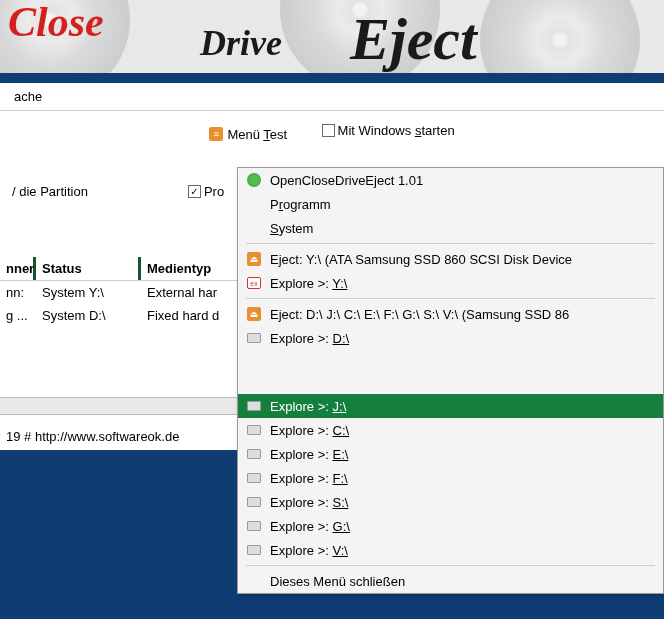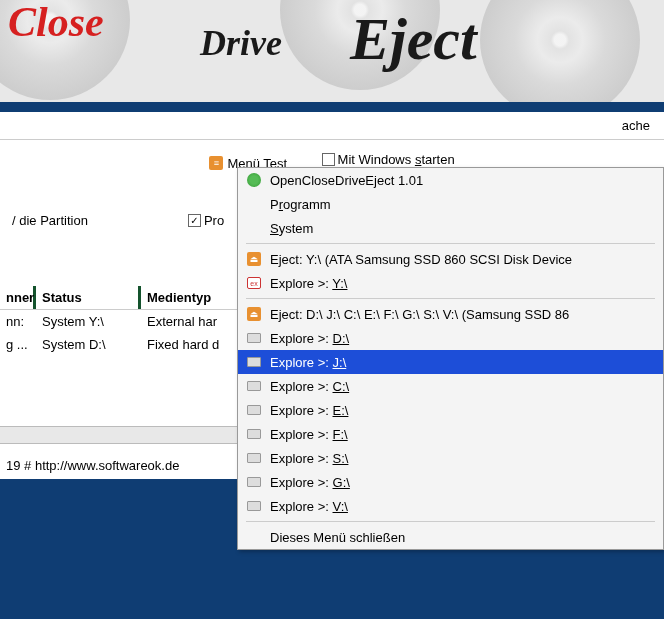--- a/index.html
+++ b/index.html
@@ -1,28 +1,28 @@
 <!DOCTYPE html>
 <html><head>
 <meta charset="utf-8">
 <style>
 * { box-sizing: border-box; margin: 0; padding: 0; }
 body { font-family: "Segoe UI", Tahoma, sans-serif; font-size: 13px; background: #0f3d73; width: 664px; height: 619px; overflow: hidden; position: relative; }
-.logo-area { background: #e8e8e8; height: 102px; position: relative; overflow: hidden; }
+.logo-area { background: #e8e8e8; height: 73px; position: relative; overflow: hidden; }
 .disc { position: absolute; width: 160px; height: 160px; border-radius: 50%; background: radial-gradient(circle, #fff 5%, #ddd 8%, #eee 20%, #ccc 40%, #bbb 60%, #aaa 80%); opacity: 0.5; }
 .disc1 { left: -30px; top: -60px; }
 .disc2 { left: 280px; top: -70px; }
 .disc3 { left: 480px; top: -40px; }
 .logo-text { position: absolute; top: 0; left: 8px; font-family: Georgia, serif; }
 .logo-close { color: #d62020; font-size: 42px; font-style: italic; font-weight: bold; position: absolute; top: -2px; left: 0; }
 .logo-drive { color: #1a1a1a; font-size: 36px; font-style: italic; font-weight: bold; position: absolute; top: 22px; left: 192px; }
 .logo-eject { color: #1a1a1a; font-size: 60px; font-style: italic; font-weight: bold; position: absolute; top: 5px; left: 342px; }
 .blue-gap { background: #0f3d73; height: 10px; }
 .window { background: #fff; position: relative; }
-.menubar { display: flex; justify-content: flex-end; padding: 4px 8px; border-bottom: 1px solid #ccc; }
+.menubar { display: flex; justify-content: space-between; padding: 4px 8px; border-bottom: 1px solid #ccc; }
 .menubar span { padding: 2px 6px; }
 .u { text-decoration: underline; }
 .toolbar { padding: 12px 12px 4px 12px; text-align: center; }
 .tool-item { display: inline-flex; align-items: center; gap: 4px; }
 .partition-row { padding: 8px 12px; display: flex; gap: 80px; align-items: center; }
 .chk { display: inline-flex; align-items: center; gap: 3px; padding-left: 20px; }
 .chkbox { width: 13px; height: 13px; border: 1px solid #666; display: inline-flex; align-items: center; justify-content: center; font-size: 10px; background: #fff; }
 .table { padding: 10px 4px 0 0; }
 .thead { display: flex; border-bottom: 1px solid #ccc; }
 .thead > div { padding: 4px 6px; border-right: 3px solid #14532d; font-weight: bold; }
@@ -32,21 +32,21 @@
 .col2 { width: 105px; }
 .col3 { width: 105px; }
 .footer-bar { background: #e8e8e8; padding: 8px 6px; margin-top: 70px; border-top: 1px solid #bbb; border-bottom: 1px solid #bbb; }
 .footer-gap { height: 8px; background: #fff; }
 .footer-text { background: #fff; padding: 6px; }
 .taskbar-area { background: #0f3d73; height: 60px; position: relative; }
 .taskbar-icon { position: absolute; left: 250px; top: 35px; width: 24px; height: 20px; }
 
 .ctx-menu { position: absolute; left: 237px; top: 167px; width: 427px; background: #f4f4f4; border: 1px solid #999; box-shadow: 2px 2px 4px rgba(0,0,0,0.25); z-index: 100; }
 .ctx-item { display: flex; align-items: center; gap: 8px; padding: 4px 8px 4px 8px; white-space: nowrap; }
-.ctx-item.highlight { background: #1d4ed8; color: #fff; }
+.ctx-item.highlight { background: #15803d; color: #fff; margin-top: 44px; }
 .ctx-icon { width: 16px; height: 16px; display: inline-flex; align-items: center; justify-content: center; font-size: 11px; flex-shrink: 0; }
 .ctx-sep { height: 1px; background: #ccc; margin: 3px 8px; }
 .ctx-title { font-weight: normal; }
 .orange-icon { background: #e89030; color: #fff; border-radius: 2px; width: 14px; height: 14px; font-size: 9px; line-height: 14px; text-align: center; }
 .red-icon { background: #fff; color: #c33; border: 1px solid #c33; border-radius: 2px; width: 14px; height: 12px; font-size: 7px; line-height: 12px; text-align: center; }
 .drive-icon { width: 14px; height: 10px; background: #ddd; border: 1px solid #999; border-radius: 1px; }
 .globe-icon { width: 14px; height: 14px; background: radial-gradient(circle,#5b5 40%,#393 100%); border-radius: 50%; }
 </style>
 </head>
 <body>

